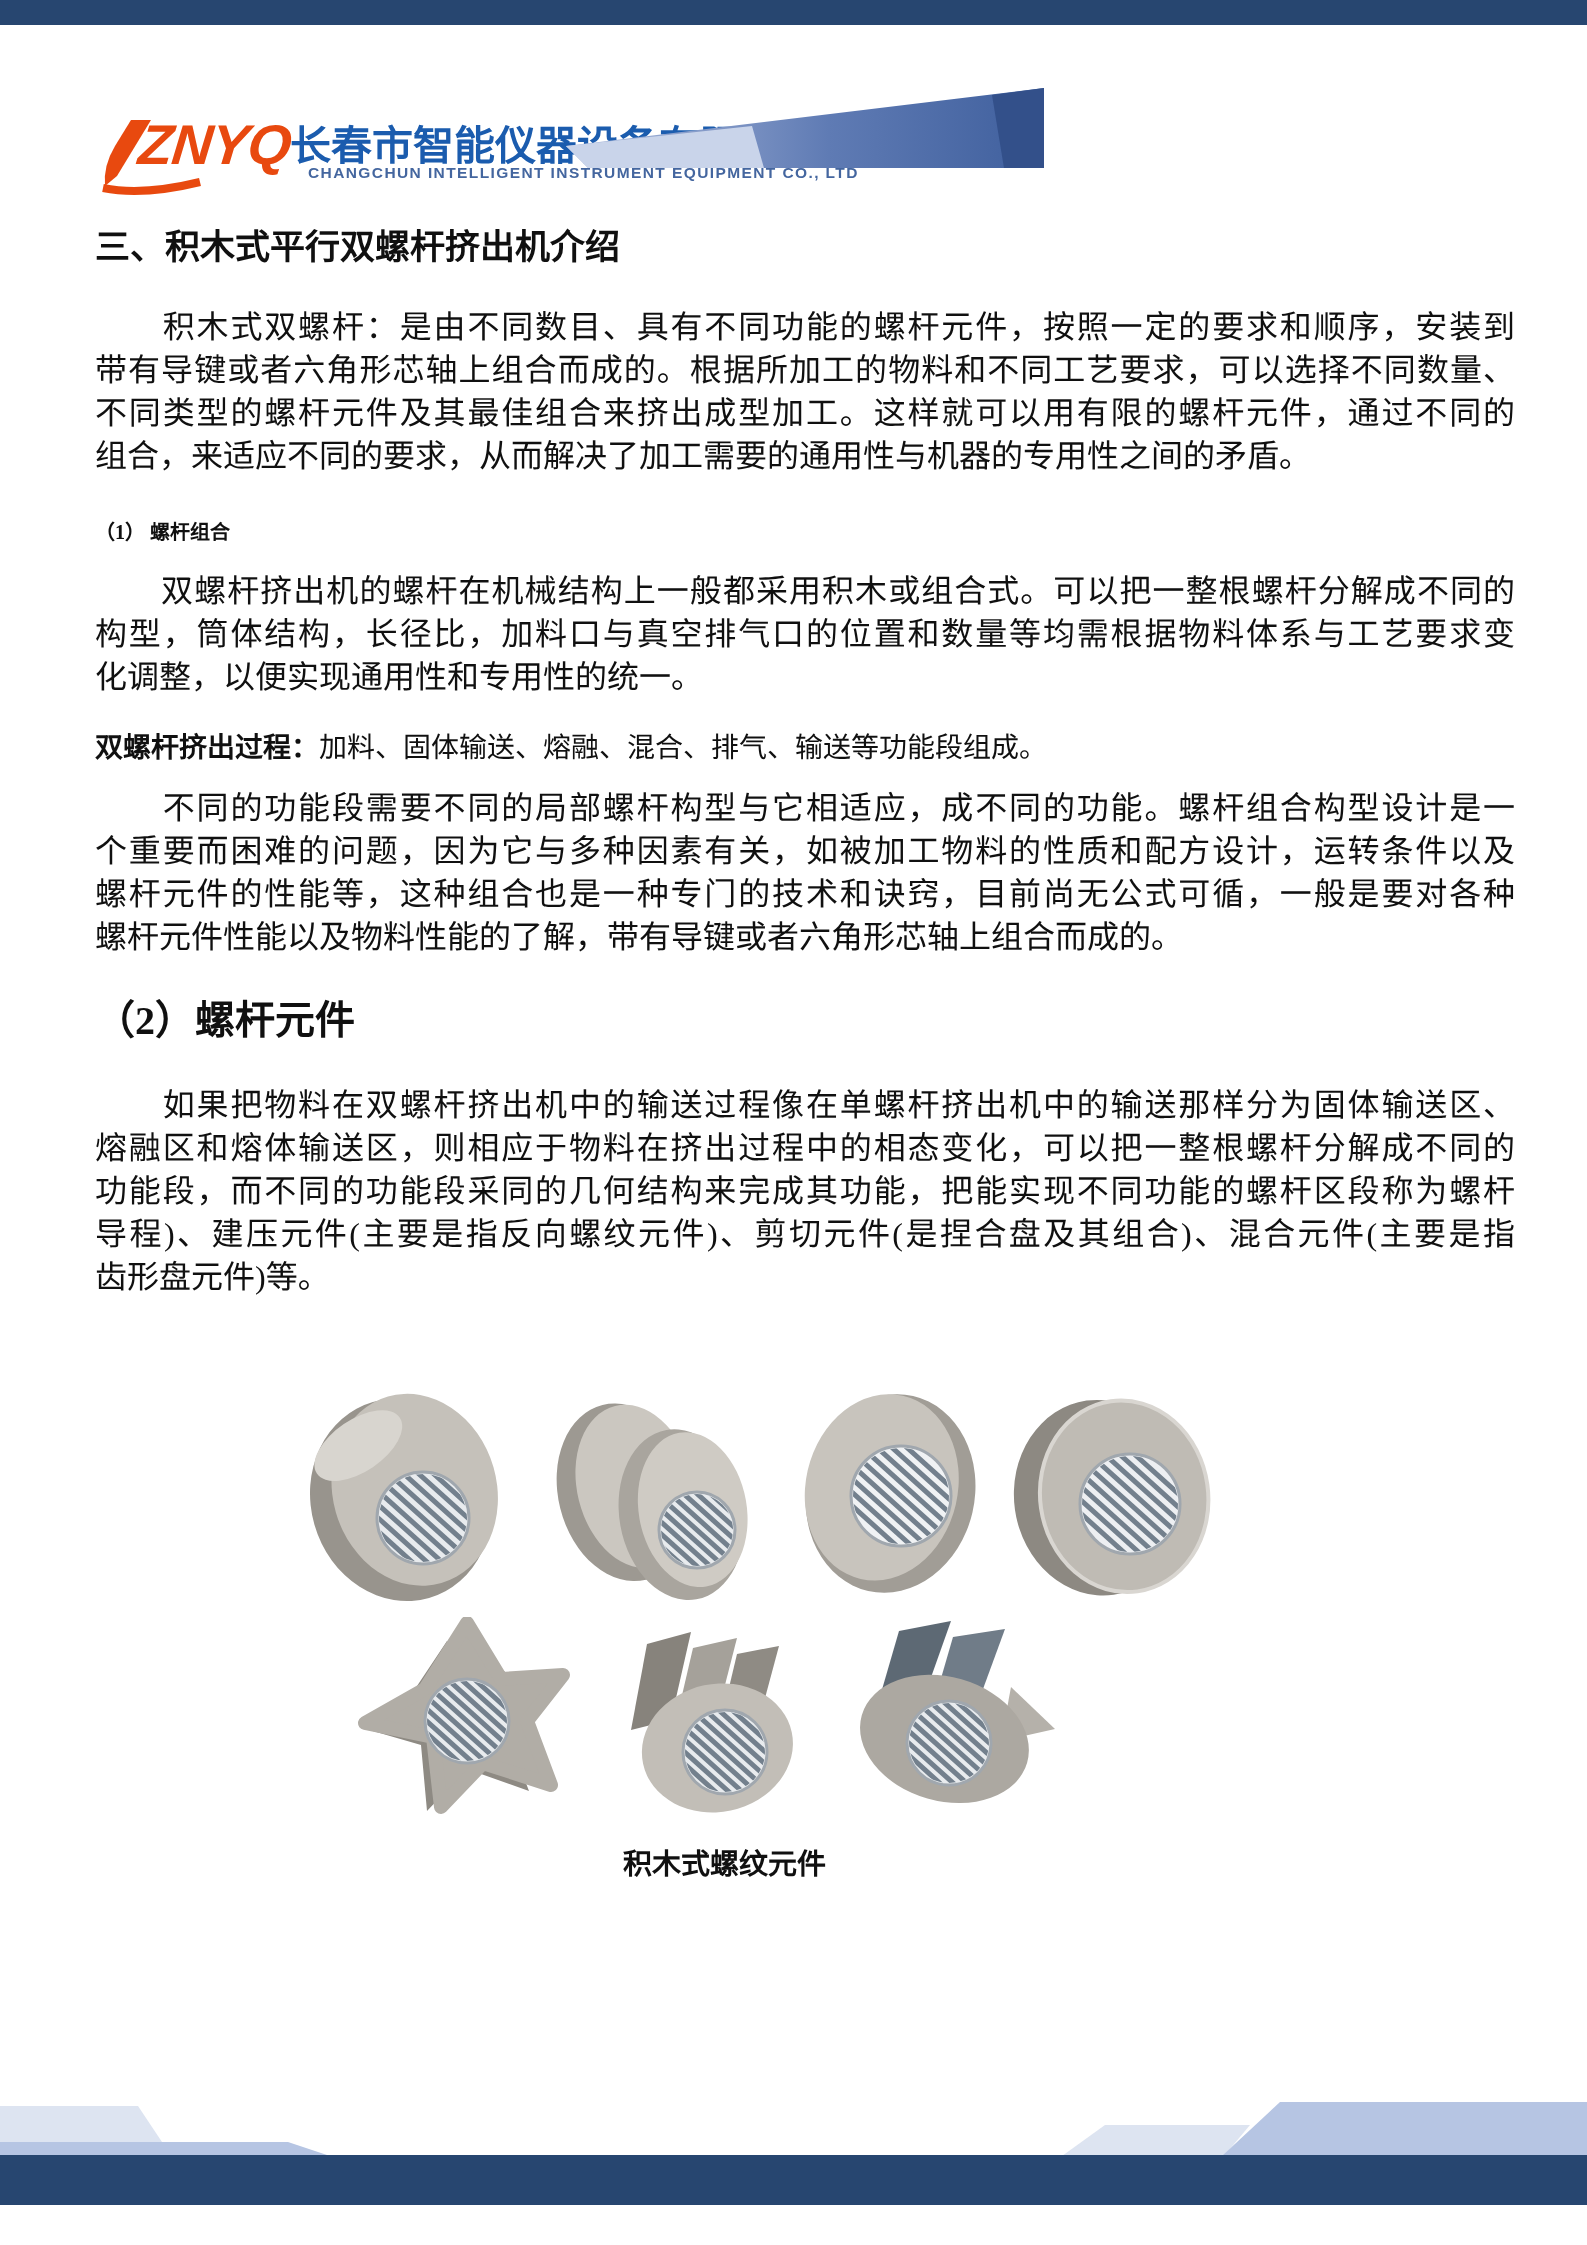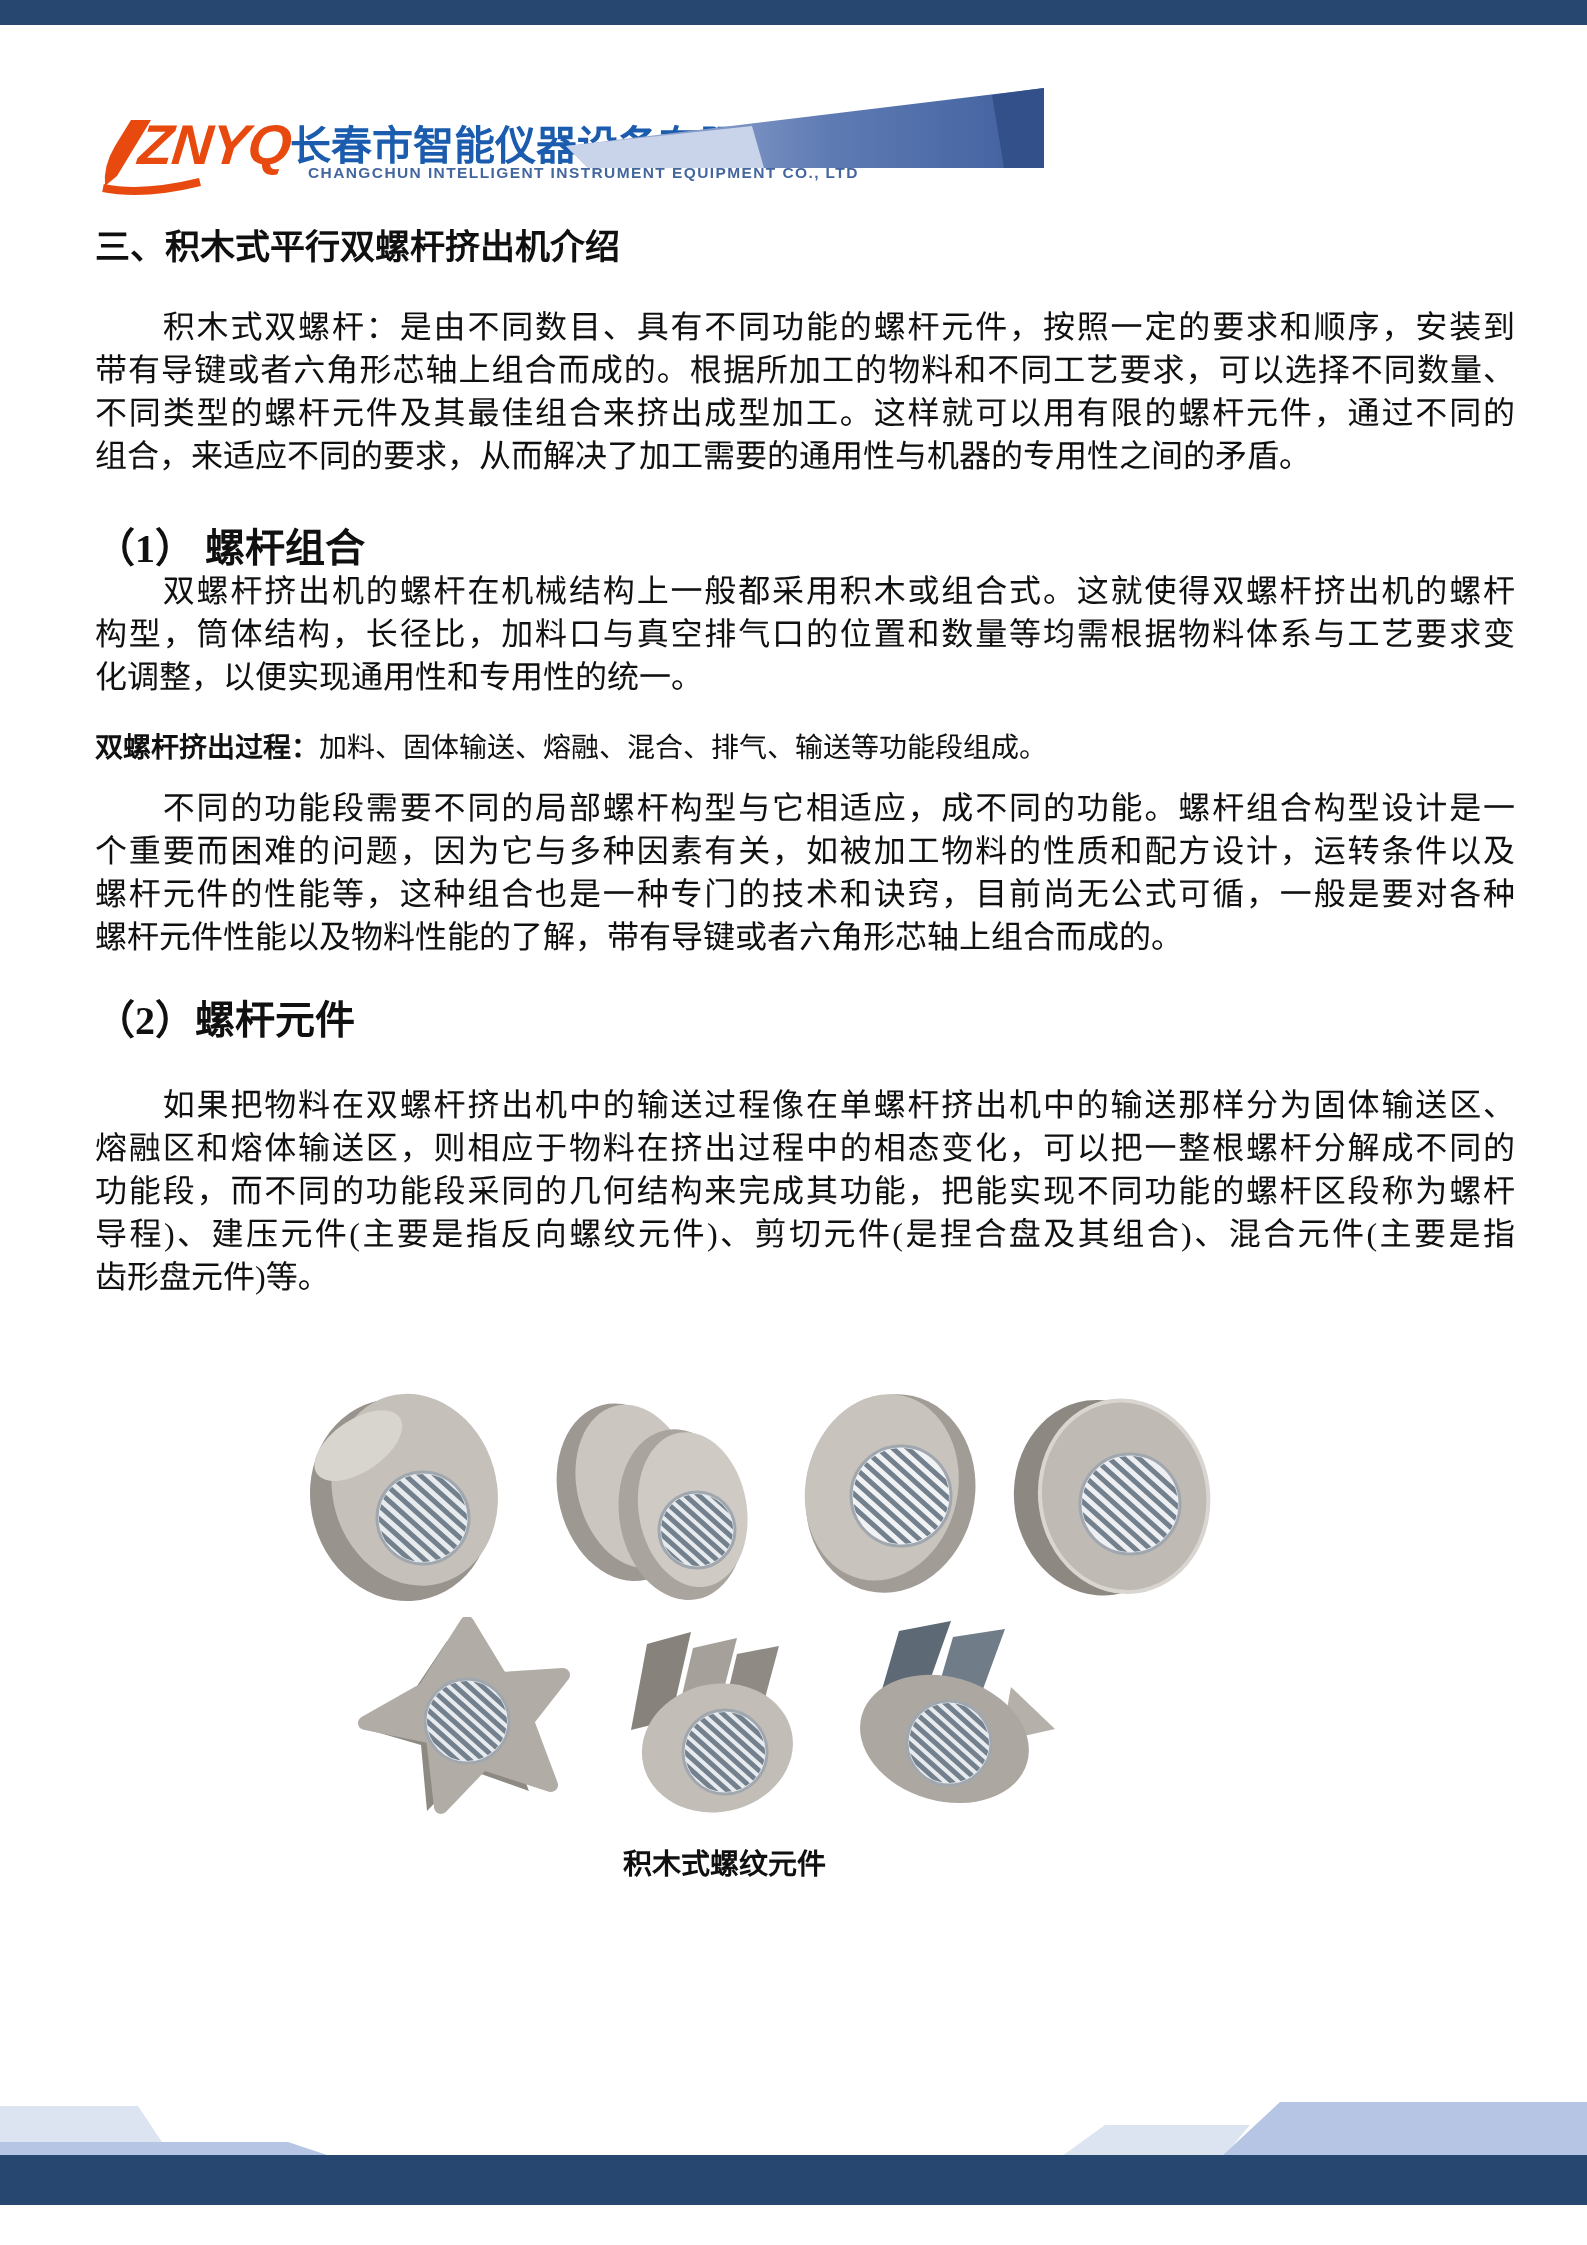--- a/index.html
+++ b/index.html
@@ -18,21 +18,21 @@
               letter-spacing:0px;font-family:"Liberation Sans","DejaVu Sans",sans-serif;}
   .company-en{position:absolute;left:292px;top:164px;font-size:15.5px;font-weight:bold;color:#44669F;
               letter-spacing:1.4px;font-family:"Liberation Sans","DejaVu Sans",sans-serif;margin-left:16px;}
 
   
   .title{position:absolute;left:95px;top:218px;font-size:35px;font-weight:bold;}
   .pblock{position:absolute;left:95px;width:1420px;}
   .pline{width:1420px;height:43px;line-height:43px;font-size:32px;
          text-align:justify;text-align-last:justify;overflow:hidden;}
   .pline.last{text-align-last:left;}
-  .h1{position:absolute;left:95px;top:516px;font-size:40px;font-weight:bold;}
+  .h1{position:absolute;left:95px;top:516px;font-size:20px;font-weight:bold;}
   .h2{position:absolute;left:95px;top:988px;font-size:40px;font-weight:bold;}
   .lead{position:absolute;left:95px;top:726px;width:1420px;height:43px;line-height:43px;font-size:28px;}
   .lead b{font-weight:bold;}
   .caption{position:absolute;left:0;top:1840px;width:1449px;text-align:center;
            font-size:29px;font-weight:bold;}
 
   
   .figure{position:absolute;left:265px;top:1372px;width:900px;height:450px;background:#ffffff;}
   .screw{position:absolute;}
 </style>
@@ -72,21 +72,21 @@
   <div class="pblock" style="top:306px;">
     <div class="pline">　　积木式双螺杆：是由不同数目、具有不同功能的螺杆元件，按照一定的要求和顺序，安装到</div>
     <div class="pline">带有导键或者六角形芯轴上组合而成的。根据所加工的物料和不同工艺要求，可以选择不同数量、</div>
     <div class="pline">不同类型的螺杆元件及其最佳组合来挤出成型加工。这样就可以用有限的螺杆元件，通过不同的</div>
     <div class="pline last">组合，来适应不同的要求，从而解决了加工需要的通用性与机器的专用性之间的矛盾。</div>
   </div>
 
   <div class="h1">（1）  螺杆组合</div>
 
   <div class="pblock" style="top:570px;">
-    <div class="pline">　　双螺杆挤出机的螺杆在机械结构上一般都采用积木或组合式。这就使得双螺杆挤出机的螺杆</div>
+    <div class="pline">　　双螺杆挤出机的螺杆在机械结构上一般都采用积木或组合式。可以把一整根螺杆分解成不同的</div>
     <div class="pline">构型，筒体结构，长径比，加料口与真空排气口的位置和数量等均需根据物料体系与工艺要求变</div>
     <div class="pline last">化调整，以便实现通用性和专用性的统一。</div>
   </div>
 
   <div class="lead">
     <b>双螺杆挤出过程：</b><span>加料、固体输送、熔融、混合、排气、输送等功能段组成。</span>
   </div>
 
   <div class="pblock" style="top:787px;">
     <div class="pline">　　不同的功能段需要不同的局部螺杆构型与它相适应，成不同的功能。螺杆组合构型设计是一</div>

